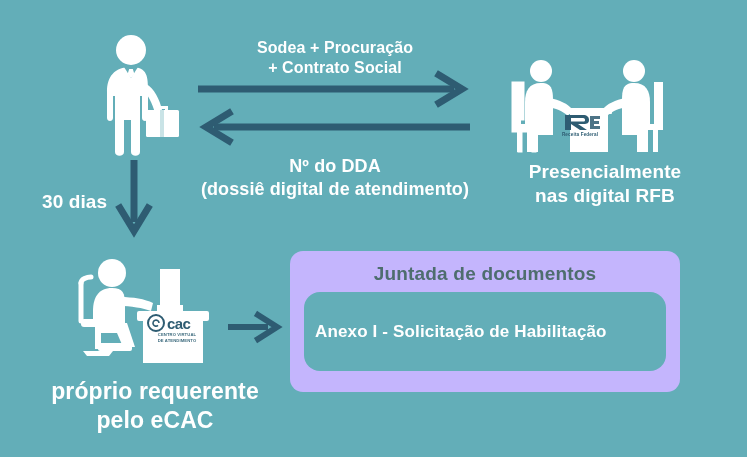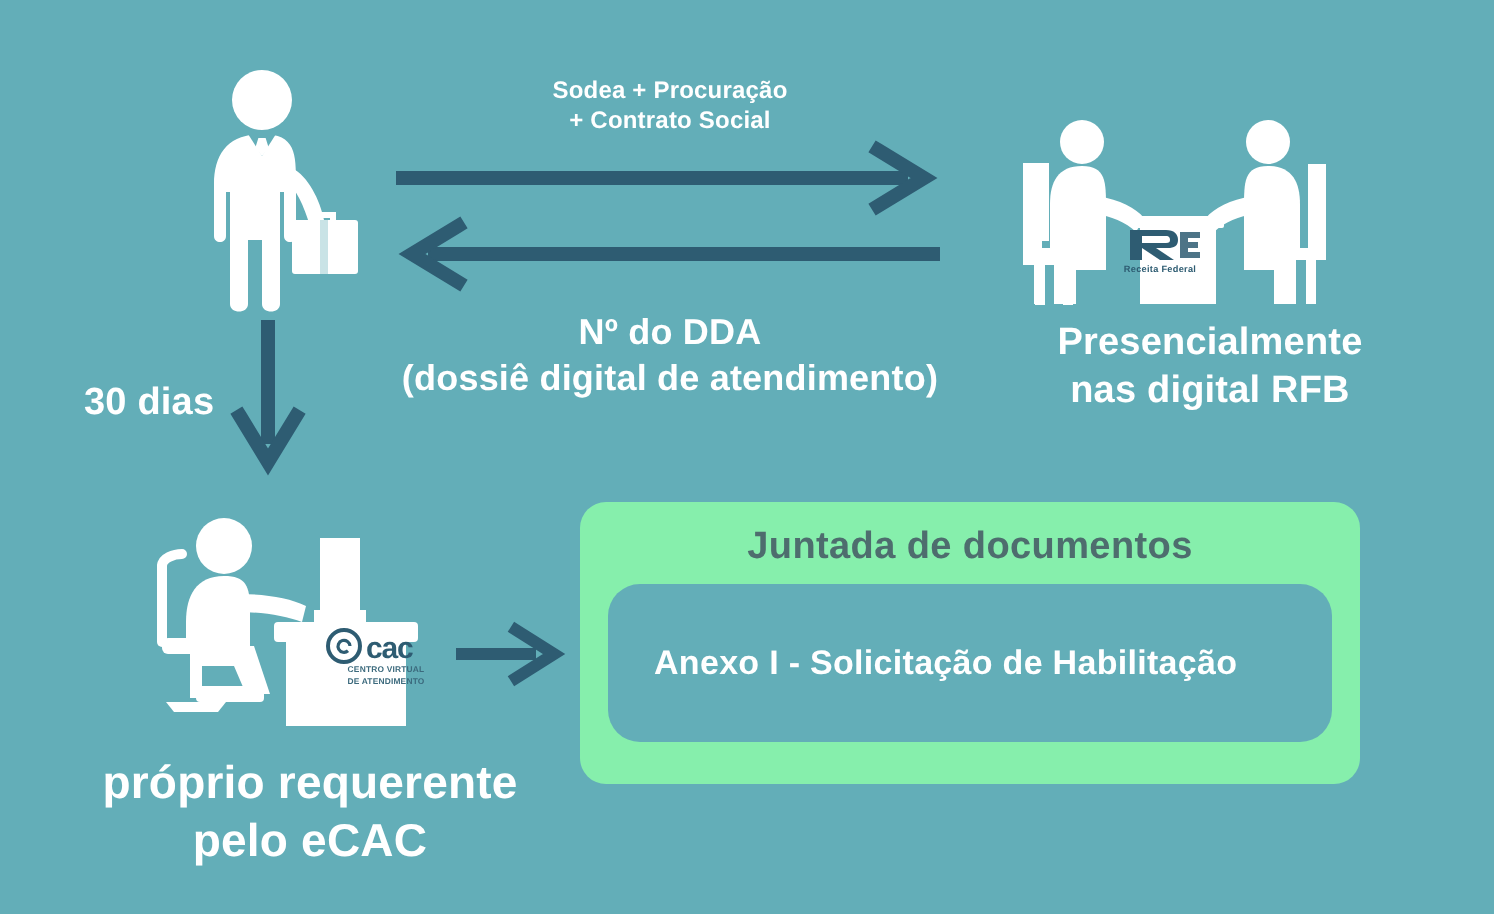--- a/index.html
+++ b/index.html
@@ -25,21 +25,21 @@
     line-height: 1.28;
     white-space: pre-line;
     letter-spacing: 0.1px;
   }
 
   
   #flow-out-label {
     left: 190px;
     top: 38px;
     width: 290px;
-    font-size: 12px;
+    font-size: 16px;
   }
   #flow-in-label {
     left: 170px;
     top: 139px;
     width: 330px;
     font-size: 18px;
     margin-top: 16px;
   }
 
   
@@ -81,61 +81,61 @@
   #rfb-desk-icon    { left: 508px; top: 58px; }
   #ecac-desk-icon   { left: 65px;  top: 255px; }
 
   
   #documents-panel {
     position: absolute;
     left: 290px;
     top: 251px;
     width: 390px;
     height: 141px;
-    background: #86efac;
+    background: #c4b5fd;
     border-radius: 13px;
     box-sizing: border-box;
     padding: 9px 14px 12px 14px;
   }
   #documents-panel-title {
     text-align: center;
     color: #4e6d6e;
     font-size: 19px;
     font-weight: bold;
     margin: 3px 0 7px 0;
     letter-spacing: 0.2px;
   }
   #documents-item-box {
     background: #63aeb8;
     border-radius: 16px;
     height: 79px;
     display: flex;
     align-items: center;
-    padding-left: 23px;
+    padding-left: 11px;
     box-sizing: border-box;
   }
   #documents-item-label {
     color: #ffffff;
     font-size: 17px;
     font-weight: bold;
     letter-spacing: 0.15px;
   }
 
   
   .logo-text {
     position: absolute;
     font-family: "Liberation Sans", sans-serif;
     font-weight: bold;
     color: #2e5c72;
     text-align: center;
     line-height: 1;
   }
   #ecac-logo-wrap {
     position: absolute;
-    left: 163px;
+    left: 147px;
     top: 313px;
     width: 60px;
     height: 34px;
   }
   #ecac-logo-sub {
     left: 0; top: 19px;
     width: 60px;
     font-size: 4.2px;
     color: #3c6a7d;
     letter-spacing: 0.1px;

